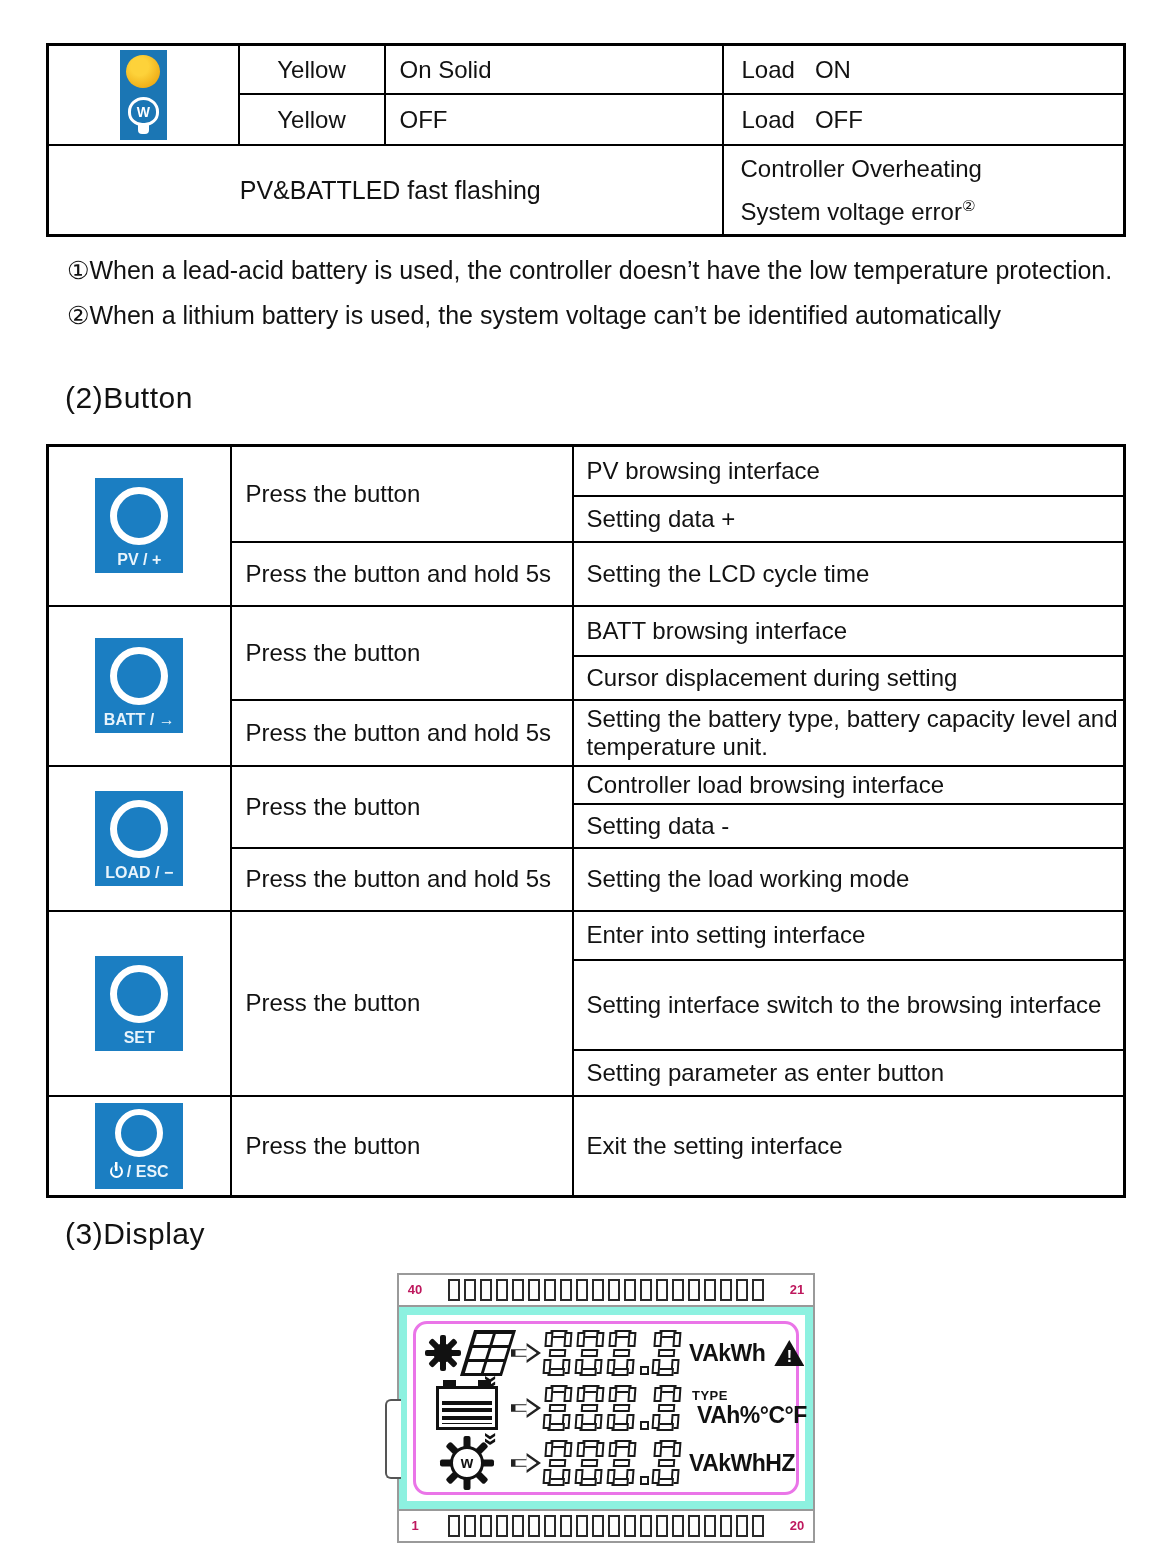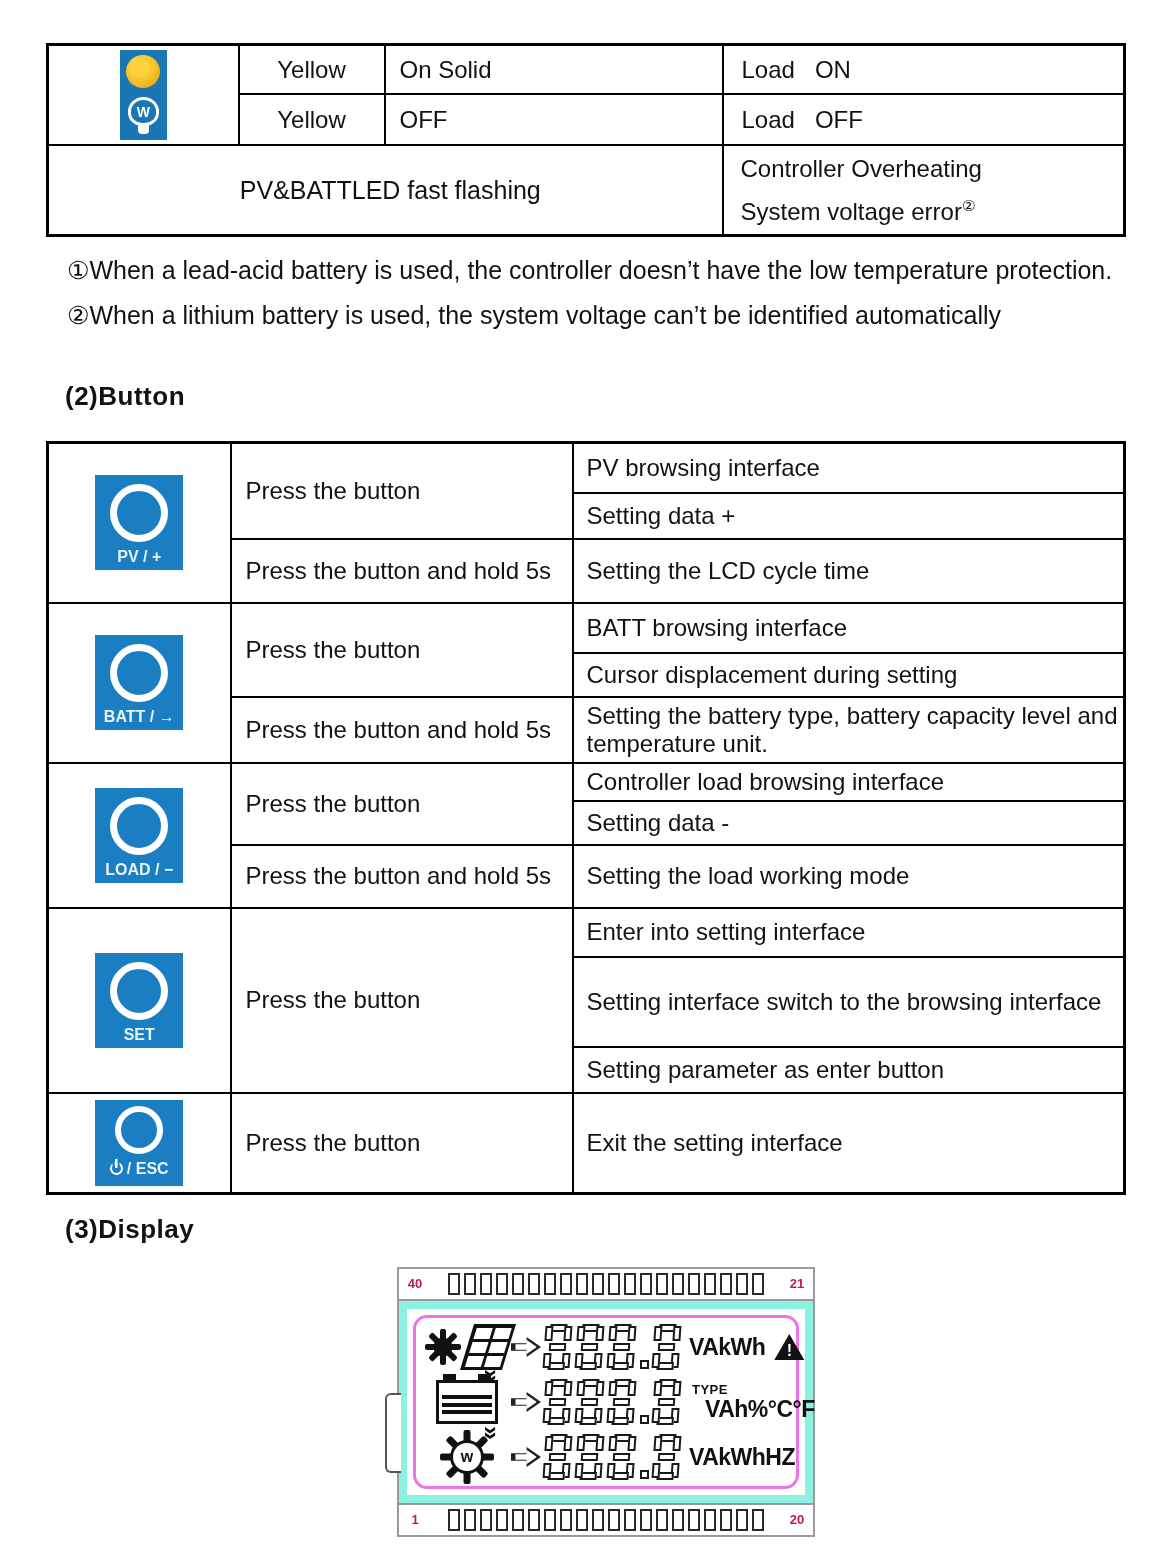--- a/index.html
+++ b/index.html
@@ -27,21 +27,21 @@
   .led-dot { width:34px; height:33px; border-radius:50%; background:radial-gradient(circle at 40% 35%, #fdd23a 30%, #eca50f 85%); }
   .bulb { margin-top:9px; display:flex; flex-direction:column; align-items:center; }
   .bulb-circle { width:31px; height:29px; border:3px solid #fff; border-radius:50% 50% 46% 46%; display:flex; align-items:center; justify-content:center; color:#fff; font-weight:bold; font-size:14px; }
   .bulb-base { width:11px; height:9px; background:#fff; border-radius:0 0 4px 4px; margin-top:-1px; }
 
   
   .note { font-size:25px; line-height:33px; width:1077px; padding-left:21px; }
   .note1 { margin-top:17px; }
   .note2 { margin-top:12px; }
 
-  h2.sec { font-size:26px; font-weight:bold; letter-spacing:0.5px; padding-left:19px; }
+  h2.sec { font-size:30px; font-weight:normal; letter-spacing:0.5px; padding-left:19px; }
   .h-button { margin-top:49px; }
   .h-display { margin-top:19px; }
 
   
   .btn-table { margin-top:29px; }
   .btn-table td { font-size:24px; }
   .btn-table td.icon-cell { text-align:center; padding:6px 4px; }
   .btn-table td.res { padding-left:13px; }
   .r-h50 { height:50px; } .r-h46 { height:46px; } .r-h64 { height:64px; }
   .r-h44 { height:44px; } .r-h62 { height:62px; } .r-h38 { height:38px; }
@@ -100,21 +100,21 @@
   .seg-a,.seg-g,.seg-d { left:5px; width:17px; height:8px; }
   .seg-a { top:0; } .seg-g { top:19px; } .seg-d { bottom:0; }
   .seg-f,.seg-b,.seg-e,.seg-c { width:8px; height:15px; }
   .seg-f { left:0; top:2px; } .seg-b { right:0; top:2px; }
   .seg-e { left:0; bottom:2px; } .seg-c { right:0; bottom:2px; }
   .dp { width:9px; height:9px; border:2.5px solid #1a1a1a; background:#fff; align-self:flex-end; margin:0 4px 1px 0; flex:none; }
   
   .units { font-weight:bold; font-size:23px; letter-spacing:-0.5px; margin-left:4px; white-space:nowrap; color:#111; }
   .units-stack { display:flex; flex-direction:column; line-height:1; margin-left:4px; }
   .units-stack .type { font-size:13px; font-weight:bold; margin:0 0 2px 3px; letter-spacing:0.5px; }
-  .units-stack .units { margin-left:16px; }
+  .units-stack .units { margin-left:8px; }
   .warn { position:relative; width:30px; height:26px; margin-left:9px; clip-path:polygon(50% 0,100% 100%,0 100%); background:#111; flex:none; }
   .warn::after { content:"!"; position:absolute; bottom:0; left:50%; transform:translateX(-50%); color:#fff; font-weight:bold; font-size:16px; }
 </style>
 </head>
 <body>
 
 <div class="page">
 
   <table class="led-table">
     <colgroup>

